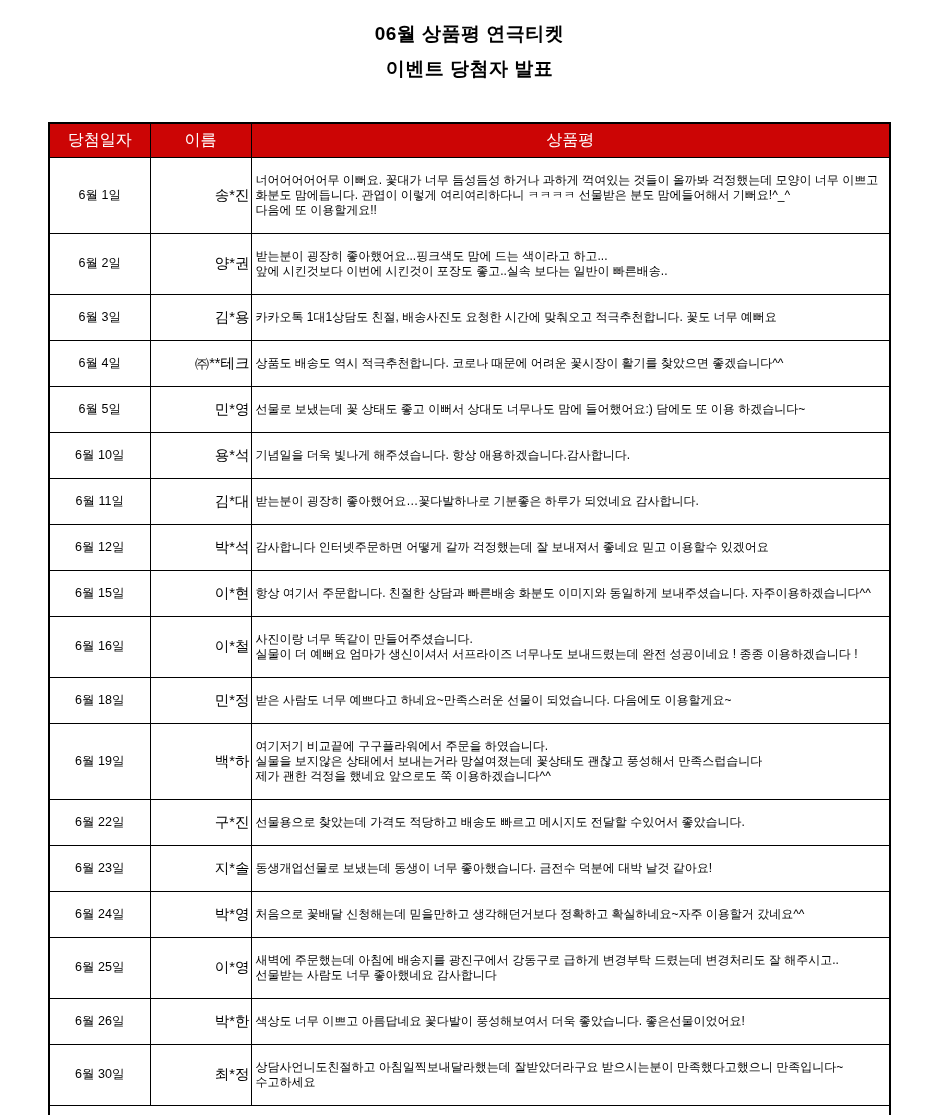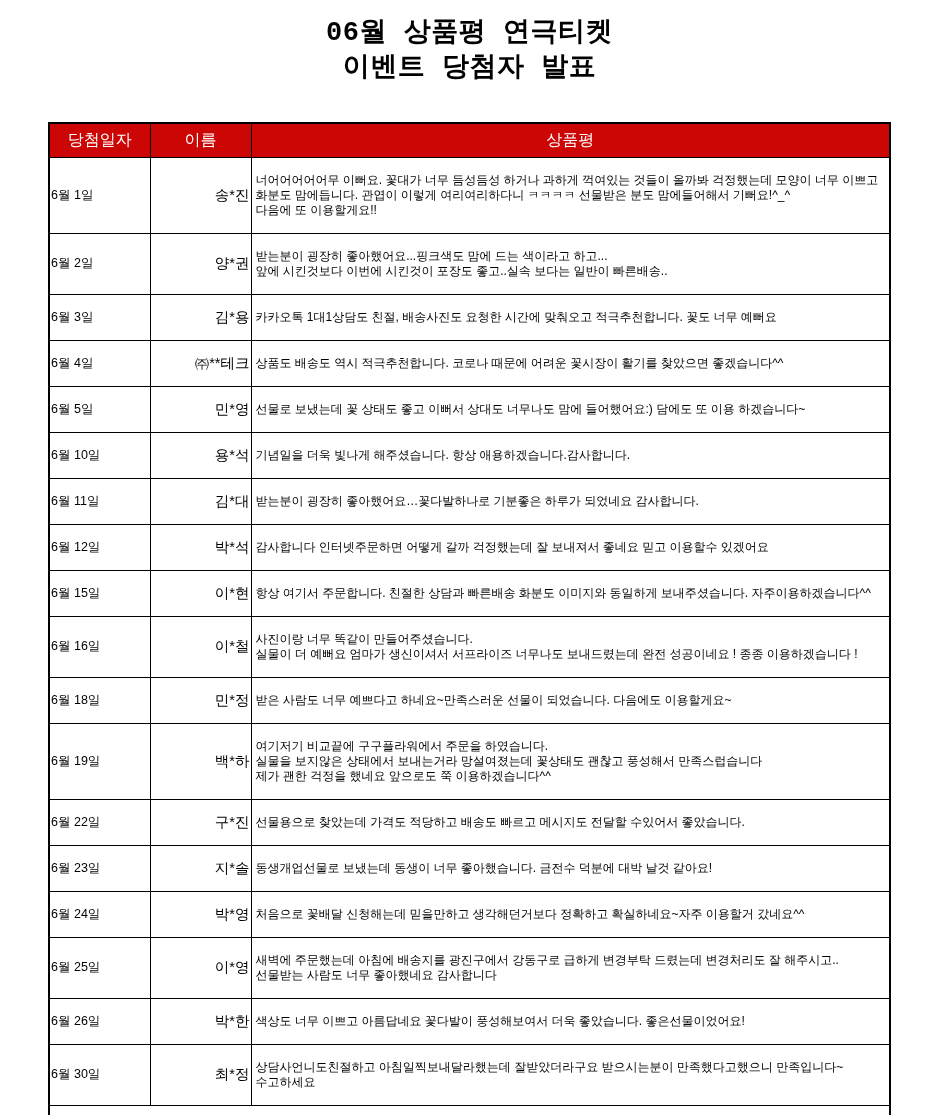--- a/index.html
+++ b/index.html
@@ -5,39 +5,38 @@
   :root { --header-bg: #CC0505; --border-col: #000000; --header-text: #FFFFFF; }
   * { box-sizing: border-box; }
   html, body { margin: 0; padding: 0; }
   body {
     width: 939px; height: 1115px; background: #ffffff; color: #000;
     font-family: "Liberation Sans", "DejaVu Sans", sans-serif;
     overflow: hidden;
   }
   .page { padding-top: 16px; }
   .title {
-    text-align: center; font-weight: bold; font-size: 27px; line-height: 35px;
+    text-align: center; font-weight: bold; font-size: 19px; line-height: 35px;
     letter-spacing: 0.5px;
-    font-family: Liberation Mono, monospace;
   }
   table.winners {
     border-collapse: collapse; table-layout: fixed;
     width: 841px; margin: 36px auto 12px auto;
     border: 2px solid var(--border-col);
   }
   col.c-date  { width: 101px; }
   col.c-name  { width: 101px; }
   col.c-review{ width: 639px; }
   th {
     background: var(--header-bg); color: var(--header-text);
     font-weight: normal; font-size: 16px; height: 34px;
     border: 1px solid var(--border-col); padding: 0;
   }
   td { border: 1px solid var(--border-col); vertical-align: middle; }
-  td.date  { font-size: 12.5px; }
+  td.date  { text-align: center; font-size: 12.5px; }
   td.name  { text-align: right; font-size: 14.5px; }
   td.review{
     font-size: 12px; line-height: 15px; padding: 15px 4px;
     white-space: pre-line; word-break: keep-all;
   }
   tfoot td.footer-cell {
     height: 48px; text-align: left; font-size: 14px;
   }
 </style>
 </head>

